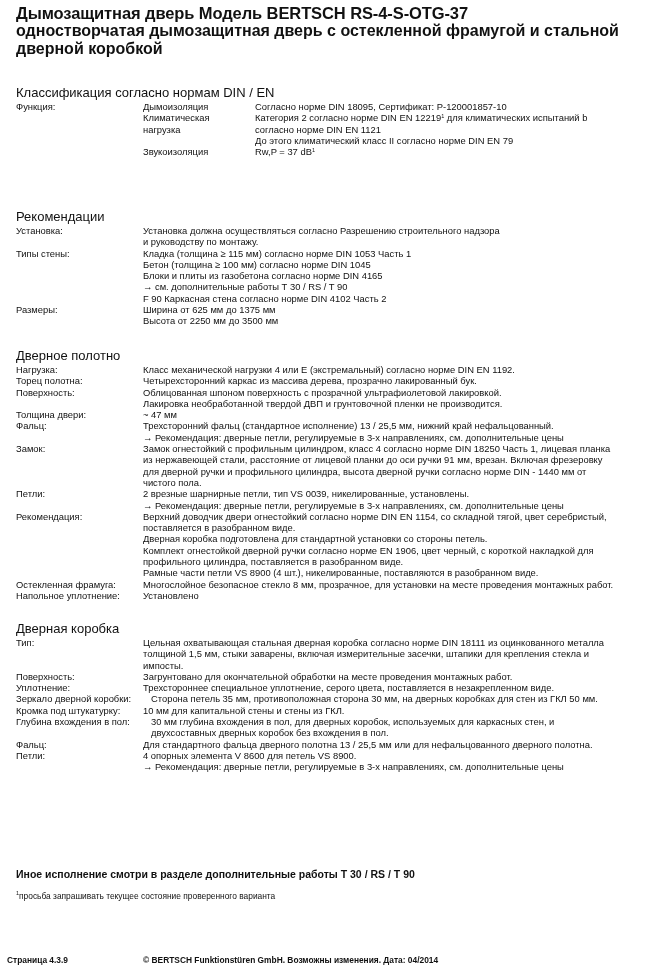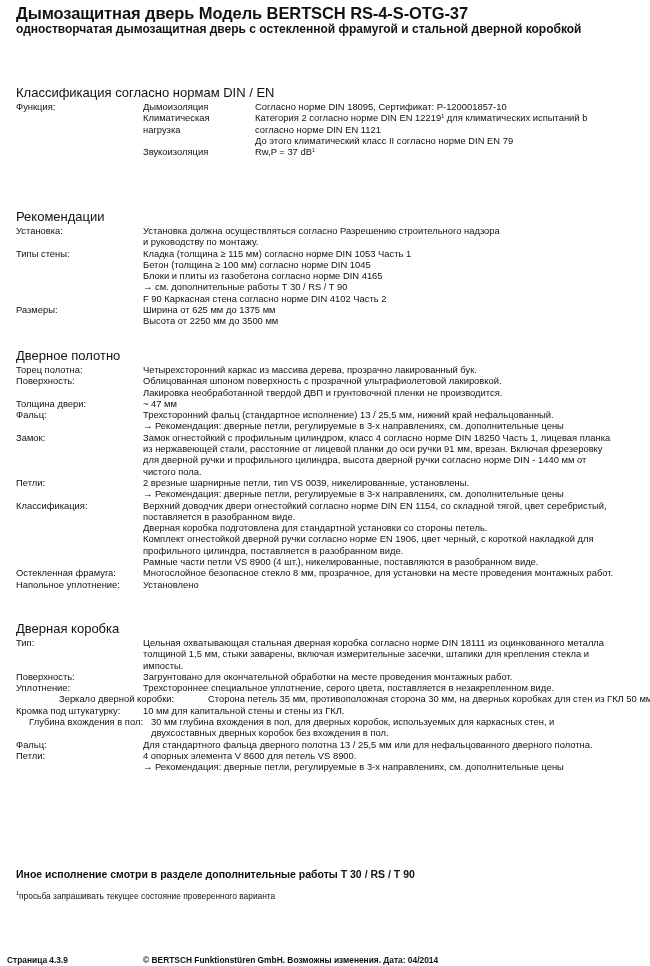--- a/index.html
+++ b/index.html
@@ -1,21 +1,21 @@
 <!DOCTYPE html>
 <html><head>
 <meta charset="utf-8">
 <style>
   html, body { margin: 0; padding: 0; background: #ffffff; }
   body {
     width: 650px; height: 966px; position: relative; overflow: hidden;
     font-family: "Liberation Sans", sans-serif; color: #111;
   }
   .title { position: absolute; left: 16px; top: 4px; font-size: 16.5px; font-weight: bold; letter-spacing: -0.1px; }
-  .subtitle { position: absolute; left: 16px; top: 22px; font-size: 12px; font-weight: bold; }
+  .subtitle { position: absolute; left: 16px; top: 22px; font-size: 16px; font-weight: bold; }
   .section { position: absolute; left: 16px; width: 620px; }
   .section h2 { margin: 0 0 1px 0; font-size: 13px; font-weight: normal; }
   .row { display: flex; font-size: 9.4px; line-height: 11.3px; }
   .lbl { width: 127px; flex: none; }
   .val { flex: 1; }
   .val div { white-space: nowrap; }
   .sub { width: 112px; flex: none; }
   sup { font-size: 5.5px; vertical-align: top; position: relative; top: -1px; }
   .note { position: absolute; left: 16px; top: 868px; font-size: 10.5px; font-weight: bold; }
   .foot { position: absolute; left: 16px; top: 891px; font-size: 8.4px; }
@@ -82,20 +82,26 @@
           <div>Высота    от 2250 мм до 3500 мм</div>
         </div>
       </div>
     </div>
 </div>
 
 <div class="section" style="top:348px">
   <h2>Дверное полотно</h2>
   <div class="rows">
       <div class="row">
+        <div class="lbl">Нагрузка:</div>
+        <div class="val">
+          <div>Класс механической нагрузки 4 или E (экстремальный) согласно норме DIN EN 1192.</div>
+        </div>
+      </div>
+      <div class="row">
         <div class="lbl">Торец полотна:</div>
         <div class="val">
           <div>Четырехсторонний каркас из массива дерева, прозрачно лакированный бук.</div>
         </div>
       </div>
       <div class="row">
         <div class="lbl">Поверхность:</div>
         <div class="val">
           <div>Облицованная шпоном поверхность с прозрачной ультрафиолетовой лакировкой.</div>
           <div>Лакировка необработанной твердой ДВП и грунтовочной пленки не производится.</div>
@@ -124,21 +130,21 @@
         </div>
       </div>
       <div class="row">
         <div class="lbl">Петли:</div>
         <div class="val">
           <div>2 врезные шарнирные петли, тип VS 0039, никелированные, установлены.</div>
           <div>→ Рекомендация: дверные петли, регулируемые в 3-х направлениях, см. дополнительные цены</div>
         </div>
       </div>
       <div class="row">
-        <div class="lbl">Классификация:</div>
+        <div class="lbl">Рекомендация:</div>
         <div class="val">
           <div>Верхний доводчик двери огнестойкий согласно норме DIN EN 1154, со складной тягой, цвет серебристый,</div>
           <div>поставляется в разобранном виде.</div>
           <div>Дверная коробка подготовлена для стандартной установки со стороны петель.</div>
           <div>Комплект огнестойкой дверной ручки согласно норме EN 1906, цвет черный, с короткой накладкой для</div>
           <div>профильного цилиндра, поставляется в разобранном виде.</div>
           <div>Рамные части петли VS 8900 (4 шт.), никелированные, поставляются в разобранном виде.</div>
         </div>
       </div>
       <div class="row">
@@ -173,33 +179,33 @@
           <div>Загрунтовано для окончательной обработки на месте проведения монтажных работ.</div>
         </div>
       </div>
       <div class="row">
         <div class="lbl">Уплотнение:</div>
         <div class="val">
           <div>Трехстороннее специальное уплотнение, серого цвета, поставляется в незакрепленном виде.</div>
         </div>
       </div>
       <div class="row">
-        <div class="lbl" style="white-space: normal; padding-right: 22px; margin-left: 43px;">Зеркало дверной коробки:</div>
+        <div class="lbl" style="white-space: normal; padding-right: 8px;">Зеркало дверной коробки:</div>
         <div class="val">
           <div>Сторона петель 35 мм, противоположная сторона 30 мм, на дверных коробках для стен из ГКЛ 50 мм.</div>
         </div>
       </div>
       <div class="row">
         <div class="lbl">Кромка под штукатурку:</div>
         <div class="val">
           <div>10 мм для капитальной стены и стены из ГКЛ.</div>
         </div>
       </div>
       <div class="row">
-        <div class="lbl" style="white-space: normal; padding-right: 8px; text-align: right;">Глубина вхождения в пол:</div>
+        <div class="lbl" style="white-space: normal; padding-right: 8px;">Глубина вхождения в пол:</div>
         <div class="val">
           <div>30 мм глубина вхождения в пол, для дверных коробок, используемых для каркасных стен, и</div>
           <div>двухсоставных дверных коробок без вхождения в пол.</div>
         </div>
       </div>
       <div class="row">
         <div class="lbl">Фальц:</div>
         <div class="val">
           <div>Для стандартного фальца дверного полотна 13 / 25,5 мм или для нефальцованного дверного полотна.</div>
         </div>

